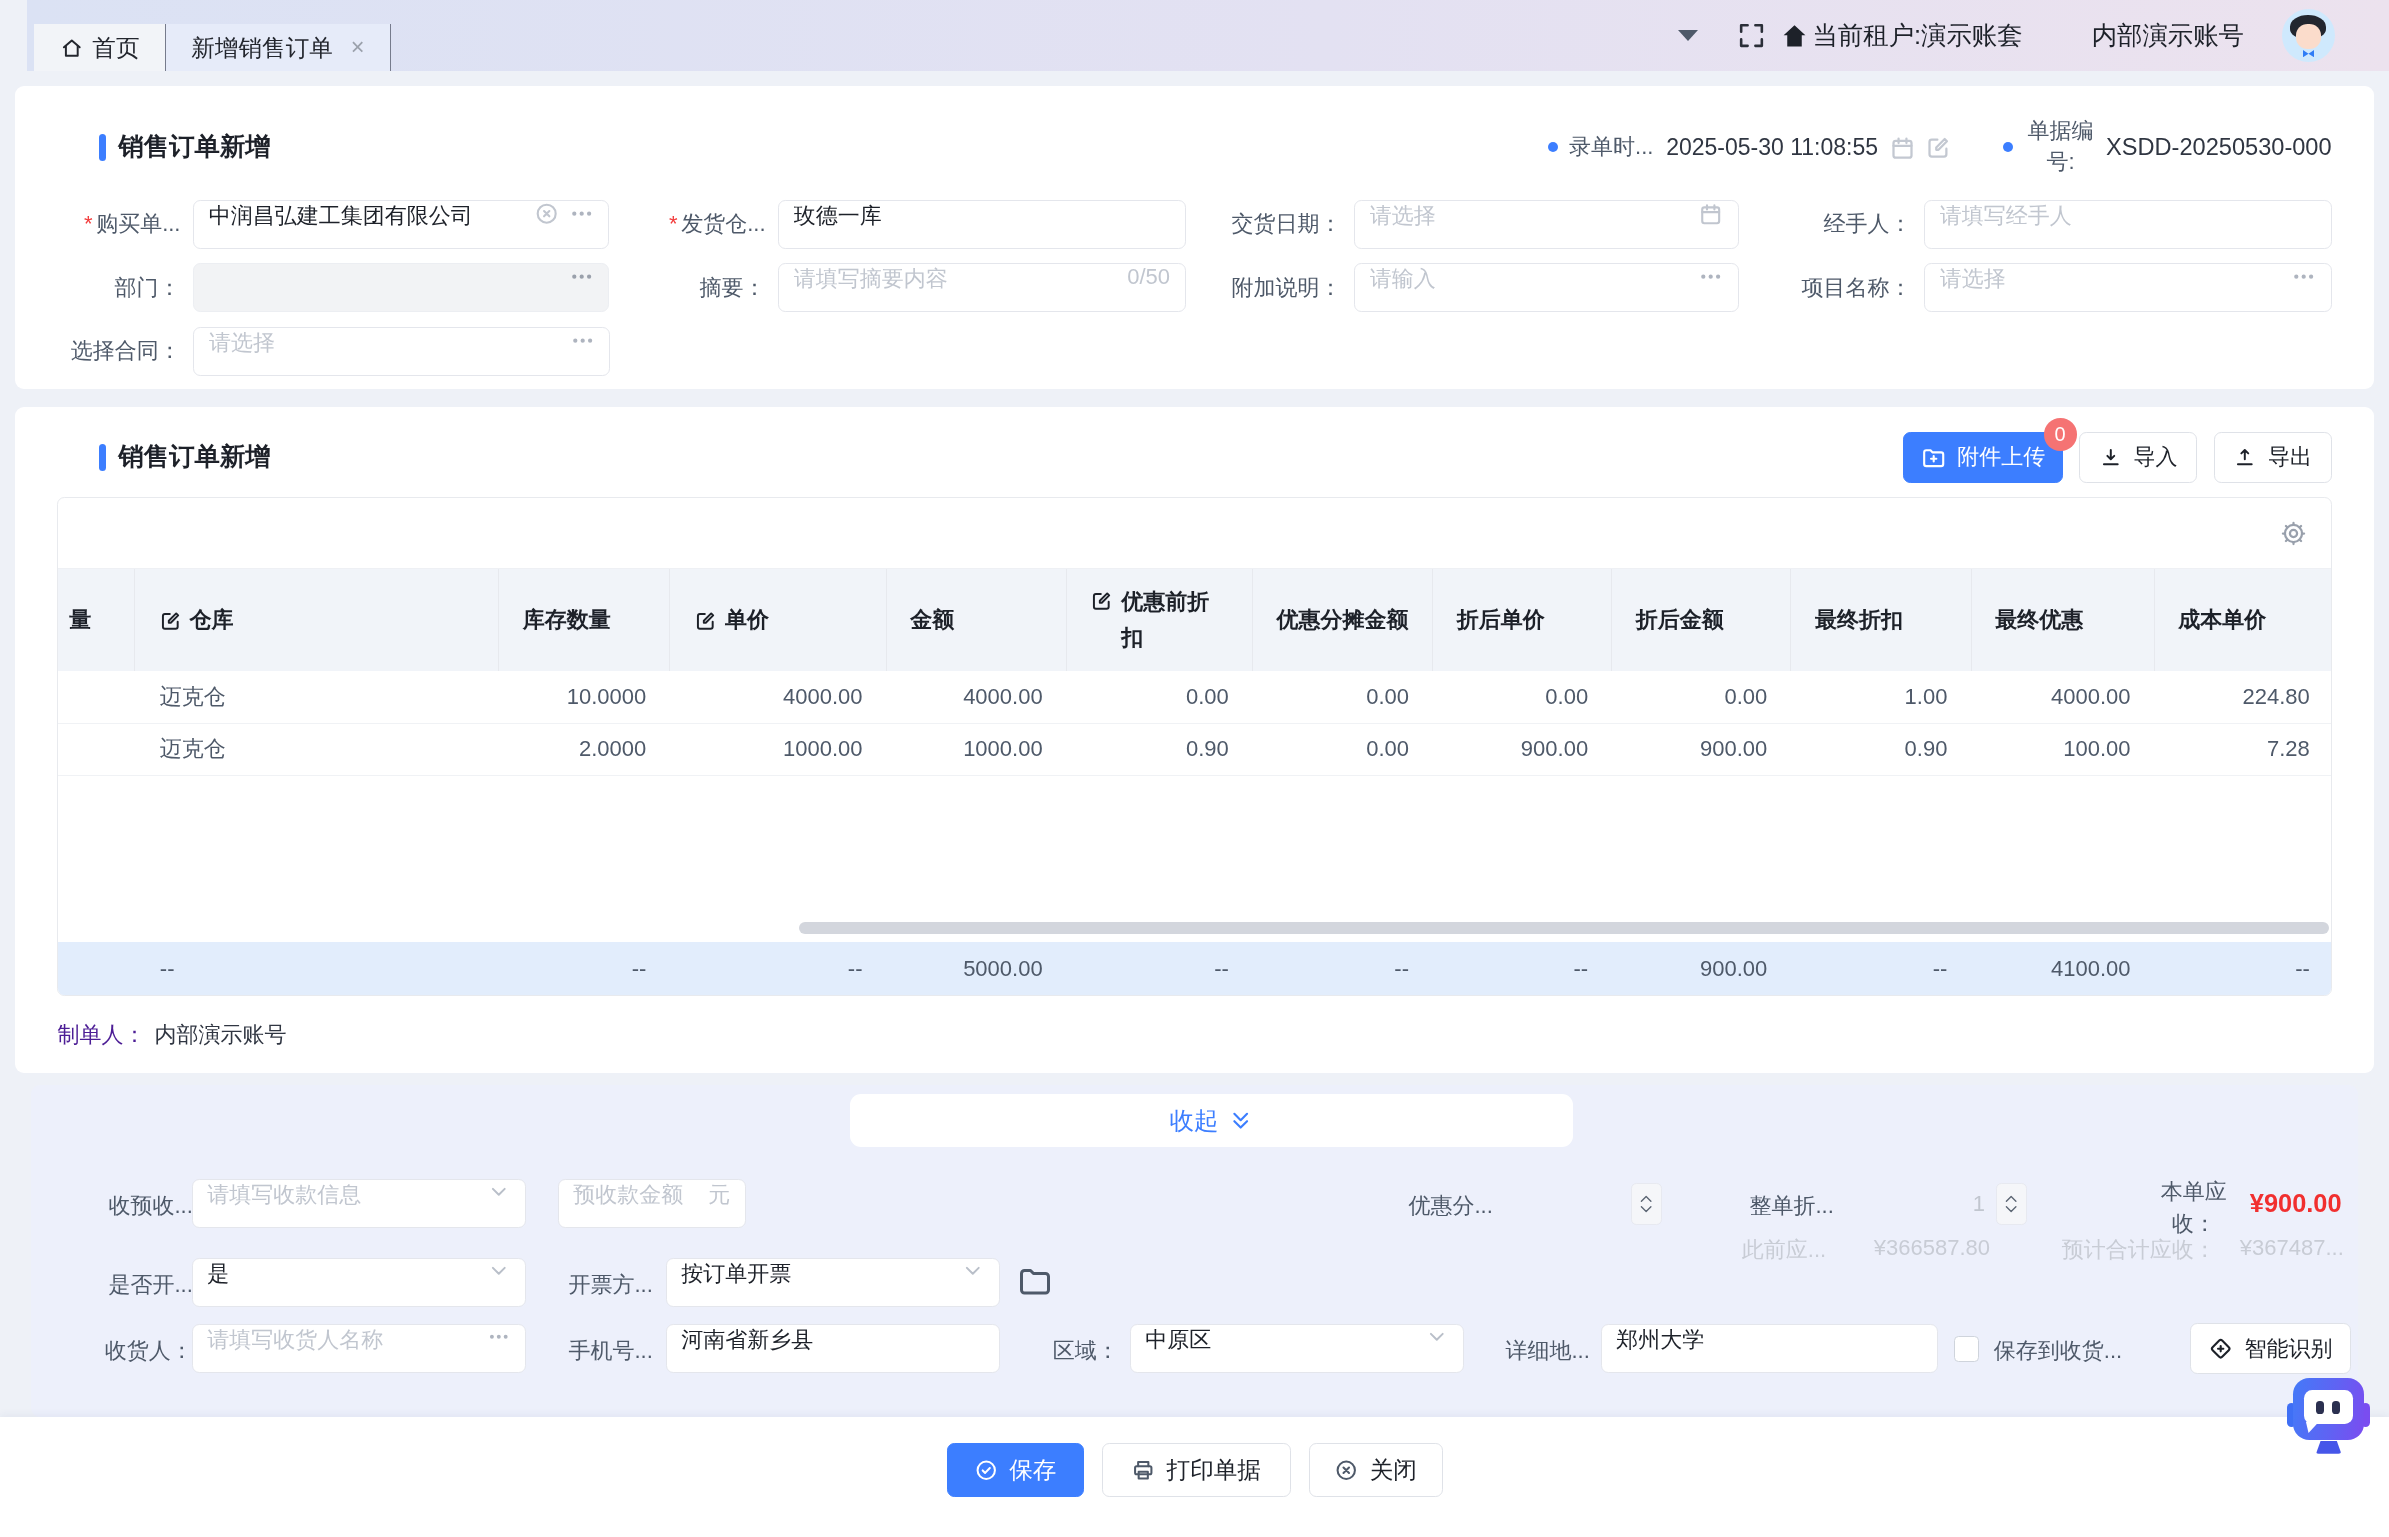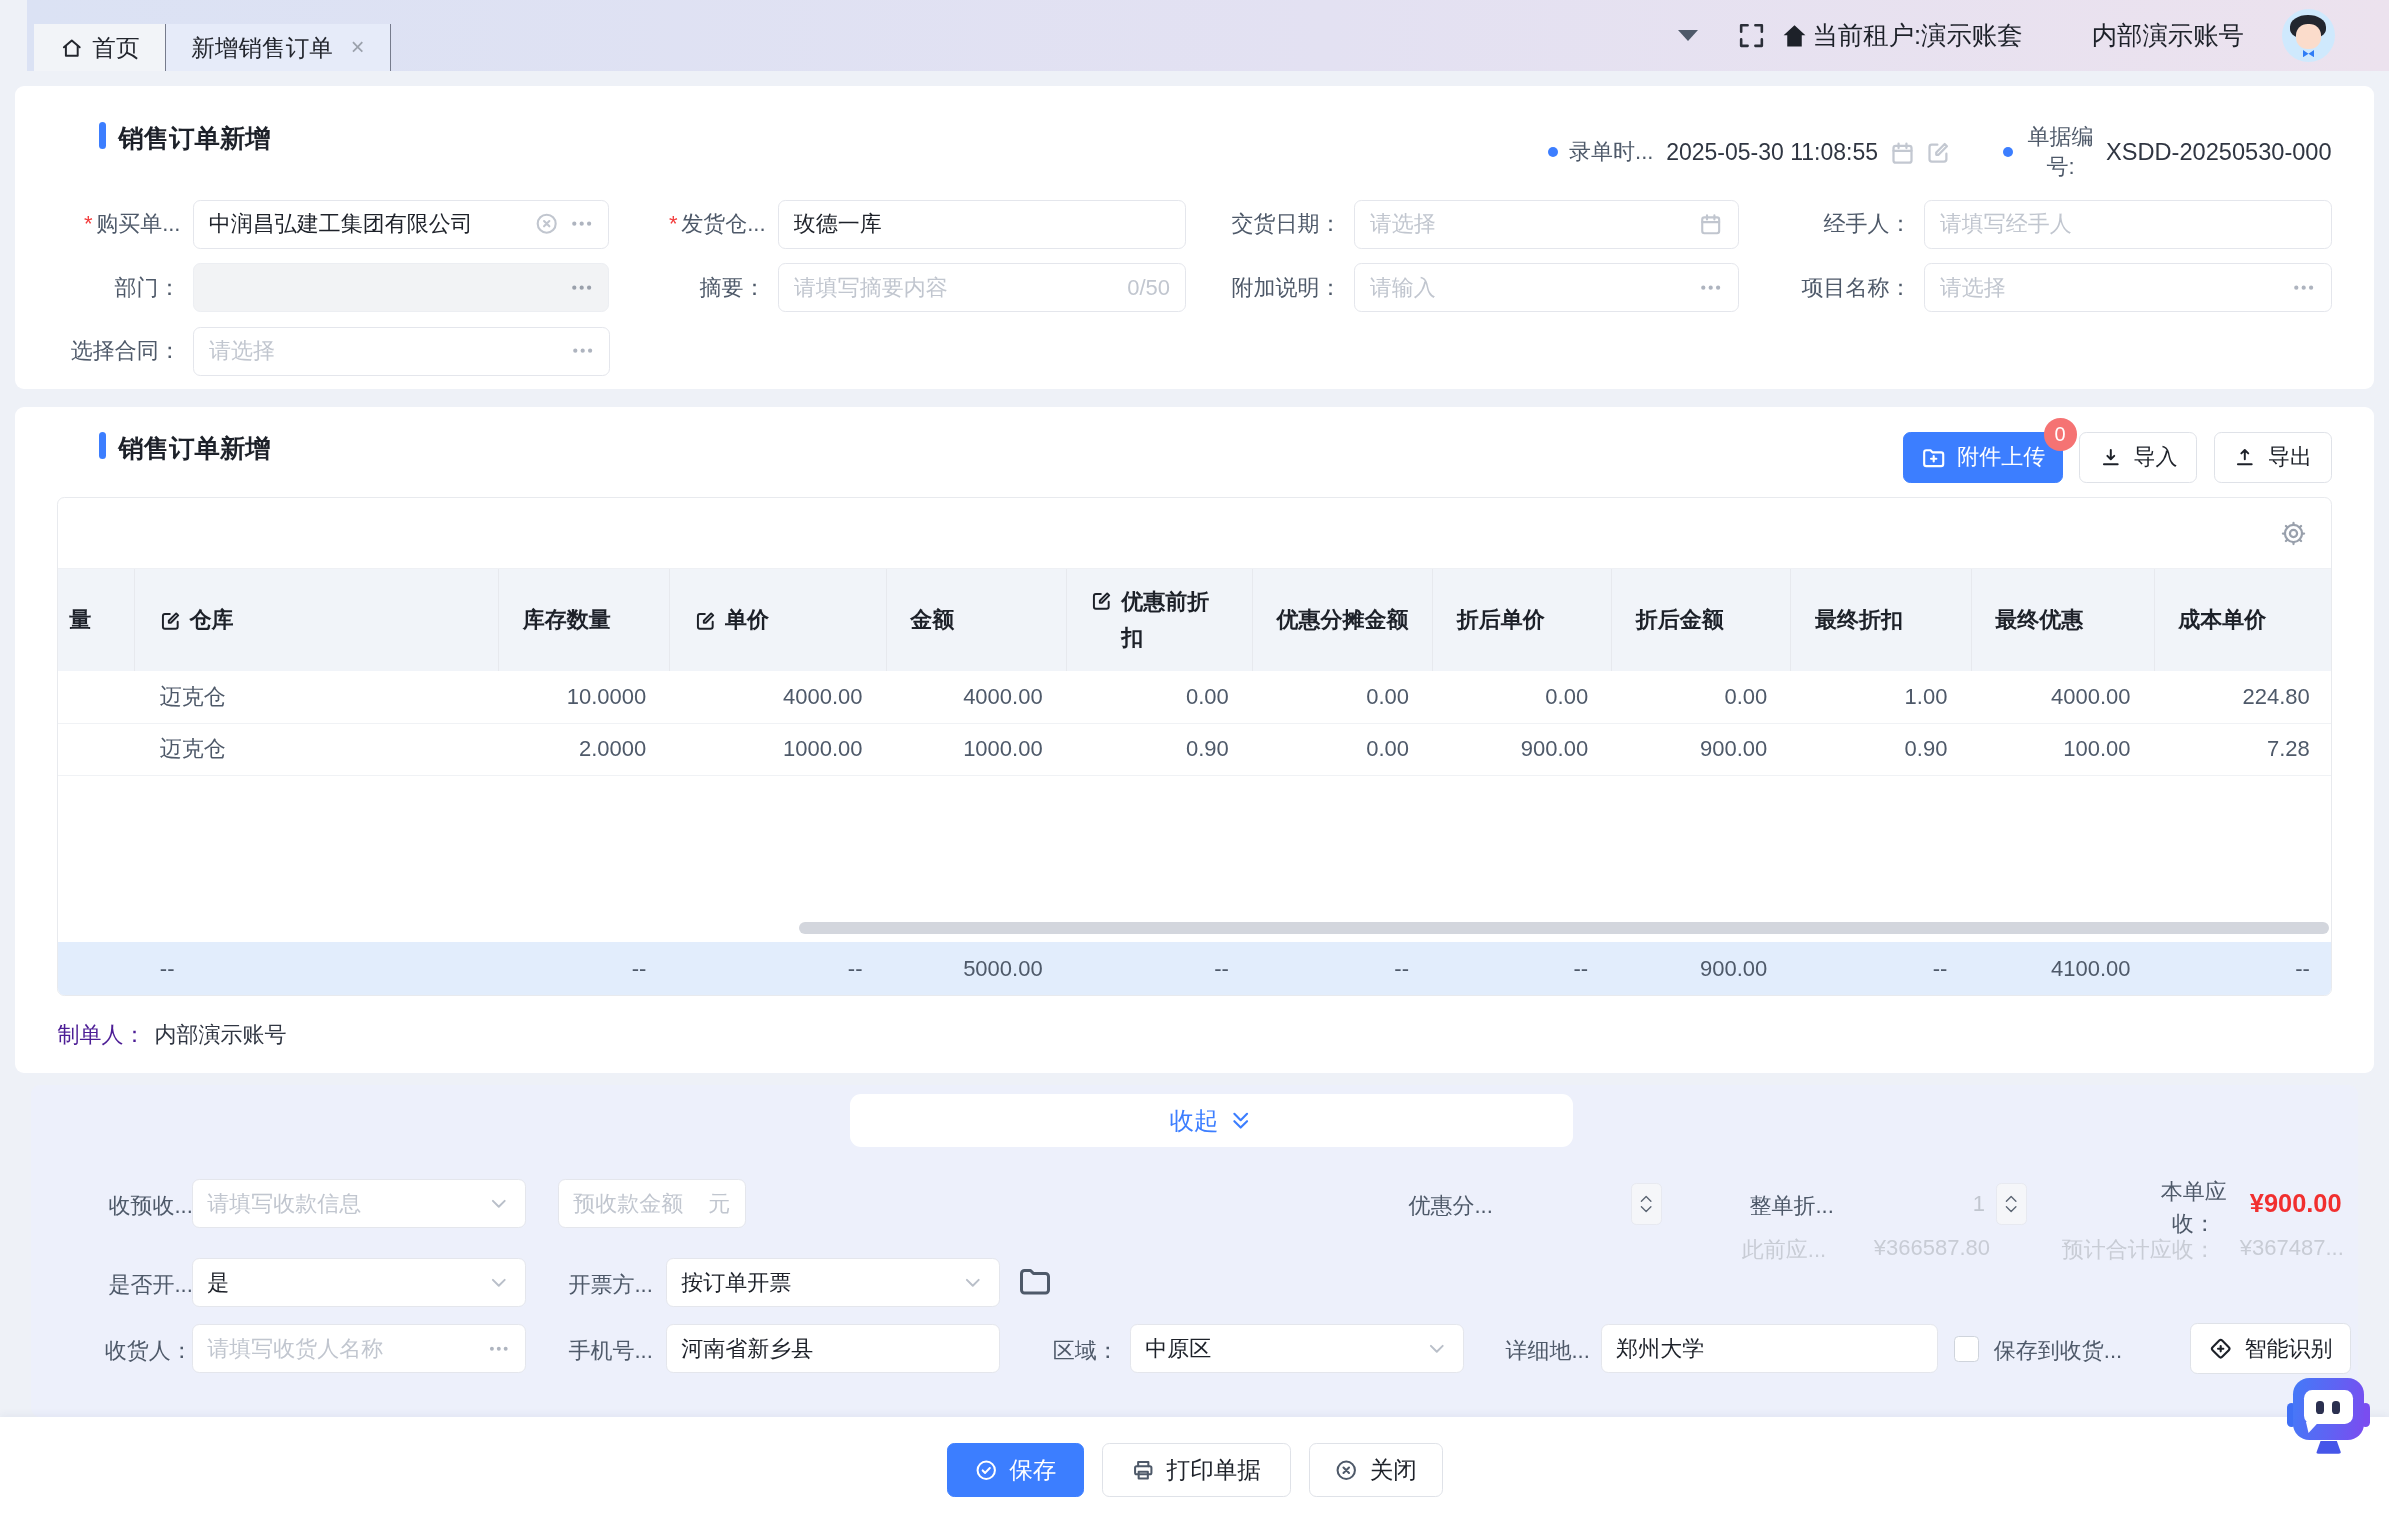--- a/index.html
+++ b/index.html
@@ -21,21 +21,21 @@
   .tenant { font-size:25.4px; font-weight:normal; color:#1d2129; margin-left:3.6px; }
   .account { font-size:25.4px; color:#1d2129; margin-left:69px; }
   .avatar { width:53px; height:53px; border-radius:50%; background:#cfe9fd; margin-left:38px; position:relative; overflow:hidden; }
   .avatar .hair { position:absolute; left:8.2px; top:6.3px; width:36px; height:23.6px; background:#22262f; border-radius:50% 50% 42% 42%; }
   .avatar .face { position:absolute; left:13.6px; top:15.4px; width:25.4px; height:24.5px; background:#fbdccb; border-radius:46%; }
   .avatar .bow { position:absolute; left:21px; top:41px; width:11px; height:7.3px; background:#2f7df6; clip-path:polygon(0 0,50% 50%,100% 0,100% 100%,50% 50%,0 100%); }
 
   
   .main { padding:14.5px 15.4px 0 15.4px; }
   .card { background:#fff; border-radius:9px; }
-  .title-row { display:flex; align-items:flex-start;padding-left:42px; }
+  .title-row { display:flex; align-items:center;padding-left:42px; }
   .tbar { width:6.3px; height:27px; border-radius:3.6px; background:#3c7eff; }
   .ctitle { font-size:25.4px; font-weight:bold; color:#1d2129; margin-left:12.7px; }
 
   
   .card1 { height:303px; padding:36px 42px 0 42px; }
   .card1 .title-row { height:51px; }
   .hmeta { margin-left:auto; display:flex; align-items:center; }
   .bdot { width:10px; height:10px; border-radius:50%; background:#3c7eff; flex:0 0 auto; }
   .hm-label { font-size:22px; color:#4e5969; margin:0 12.7px 0 11px; }
   .hm-val { font-size:23px; color:#303642; }
@@ -44,21 +44,21 @@
   .meta2 { margin-left:51px; display:flex; align-items:center; }
 
   .fgrid { margin-top:27px; }
   .frow { display:flex; align-items:center; height:49px; margin-bottom:14.5px; }
   .flabel { font-size:22px; color:#4e5969; text-align:right; padding-right:12.7px; white-space:nowrap; }
   .req { color:#f23c3c; margin-right:3.6px; }
   .w-l1 { width:136px; } .w-i1 { width:417px; }
   .w-l2 { width:169px; } .w-i2 { width:408px; }
   .w-l3 { width:169px; } .w-i3 { width:385px; }
   .w-l4 { width:186px; } .w-i4 { width:408px; }
-  .inp { height:49px; border:1.8px solid #e4e6ec; border-radius:7.3px; background:#fff; display:flex; align-items:center; padding:0 14.5px; font-size:22px; color:#1d2129; }
+  .inp { height:49px; border:1.8px solid #e4e6ec; border-radius:7.3px; background:#fff; display:flex; align-items:flex-start; padding:0 14.5px; font-size:22px; color:#1d2129; }
   .inp .ph { color:#c1c6cf; }
   .inp .grow { flex:1 1 auto; min-width:0; white-space:nowrap; overflow:hidden; }
   .inp.disabled { background:#f2f3f5; border-color:#eceef2; }
   .sfx { color:#c1c6cf; font-size:22px; margin-left:7.3px; white-space:nowrap; }
   .icbtn { color:#c1c6cf; margin-left:9px; flex:0 0 auto; }
   .dots3 { color:#aeb4bf; }
 
   
   .card2 { margin-top:18px; height:666px; padding:25.4px 42px 0 42px; }
   .card2 .title-row { height:51px; }

